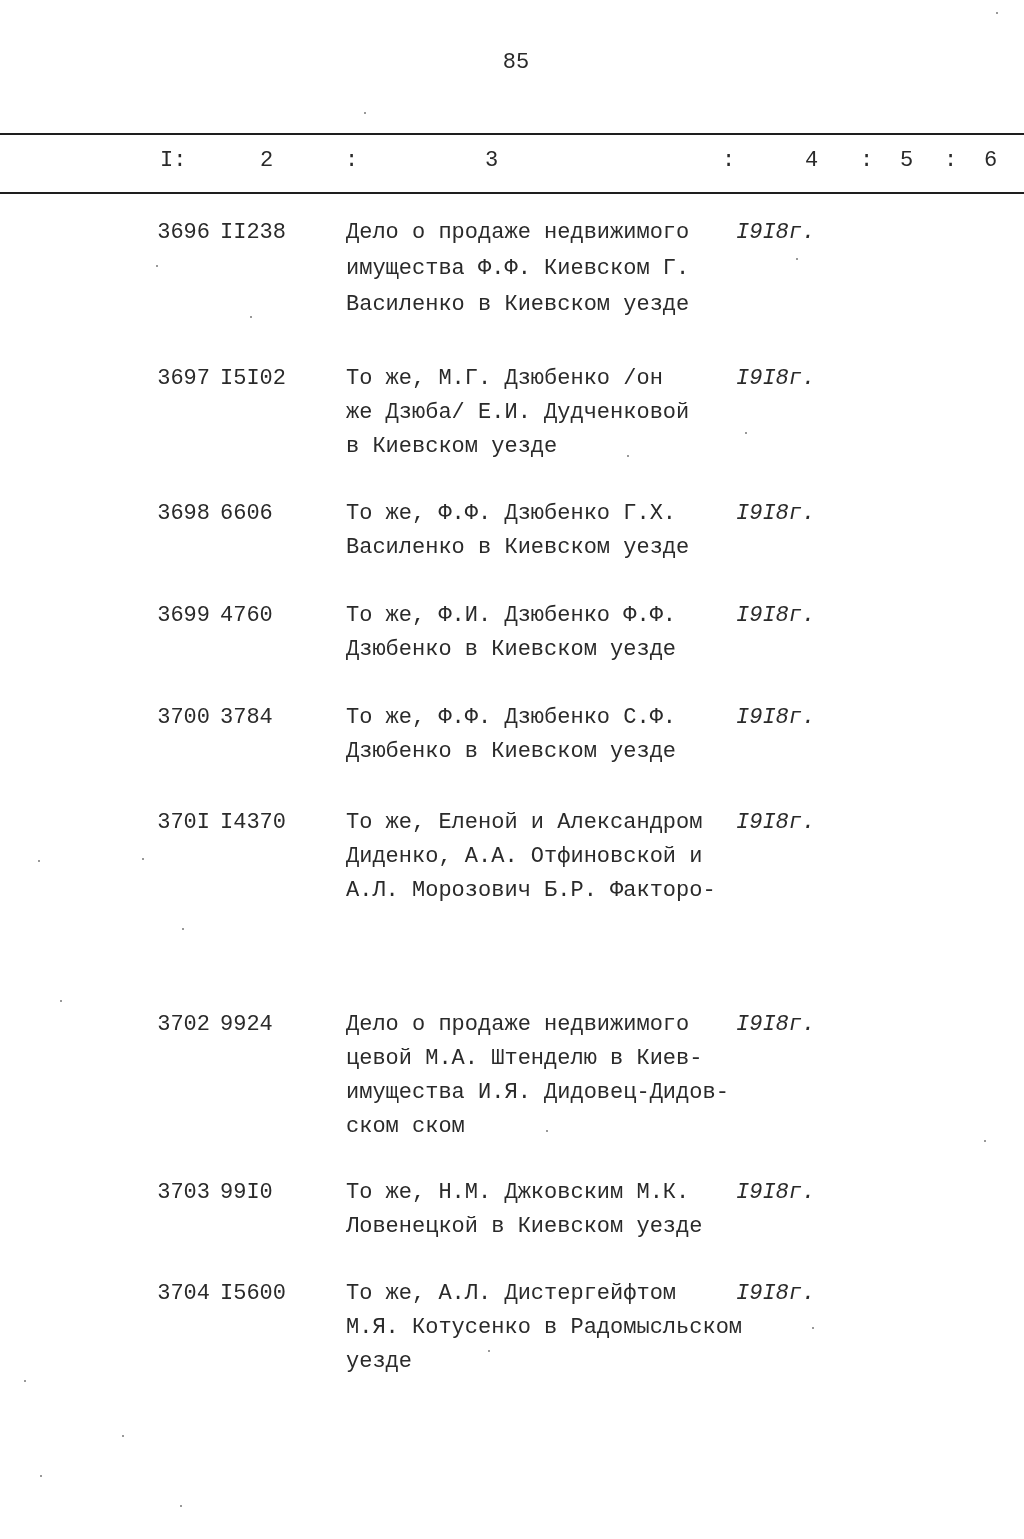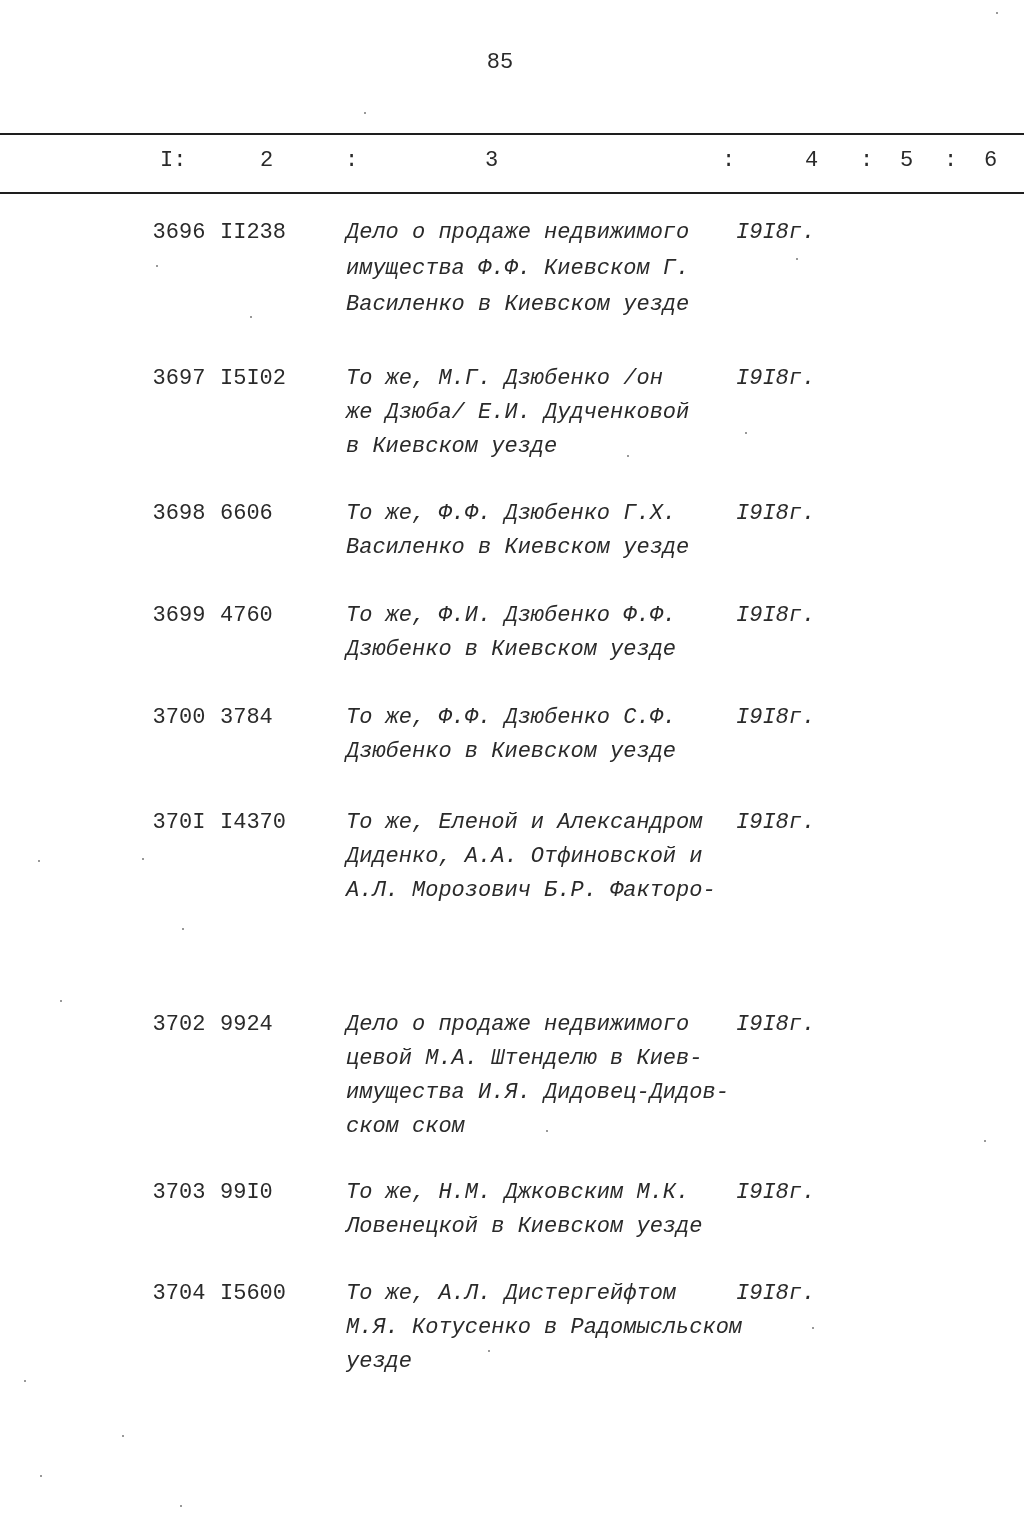--- a/index.html
+++ b/index.html
@@ -11,25 +11,26 @@
       width: 1024px;
       height: 1539px;
       position: relative;
       overflow: hidden;
       font-family: "Liberation Mono", "DejaVu Sans Mono", monospace;
       color: #2a2a2a;
     }
     .page-number {
       position: absolute;
       top: 50px;
-      left: 0;
+      left: 8px;
       width: 1000px;
       text-align: center;
       font-size: 22px;
       letter-spacing: 0;
+      padding-left: 8px;
     }
     .rule {
       position: absolute;
       left: 0;
       width: 1024px;
       height: 2px;
       background: #1e1e1e;
     }
     .rule.top { top: 133px; }
     .rule.bottom { top: 192px; }
@@ -41,39 +42,38 @@
     .entry {
       position: absolute;
       left: 0;
       width: 1024px;
       font-size: 22px;
     }
     .entry .num {
       position: absolute;
       left: 148px;
       width: 62px;
-      text-align: center;
+      text-align: right;
     }
     .entry .code {
       position: absolute;
       left: 220px;
       width: 88px;
       text-align: left;
     }
     .entry .desc {
       position: absolute;
       left: 346px;
       width: 390px;
     }
     .entry .desc .line {
       display: block;
       white-space: pre;
       height: 34px;
       line-height: 34px;
-      font-style: italic;
     }
     .entry .num, .entry .code, .entry .year {
       line-height: 34px;
       top: 0;
     }
     .entry .year {
       position: absolute;
       left: 736px;
       white-space: pre;
       font-style: italic;

